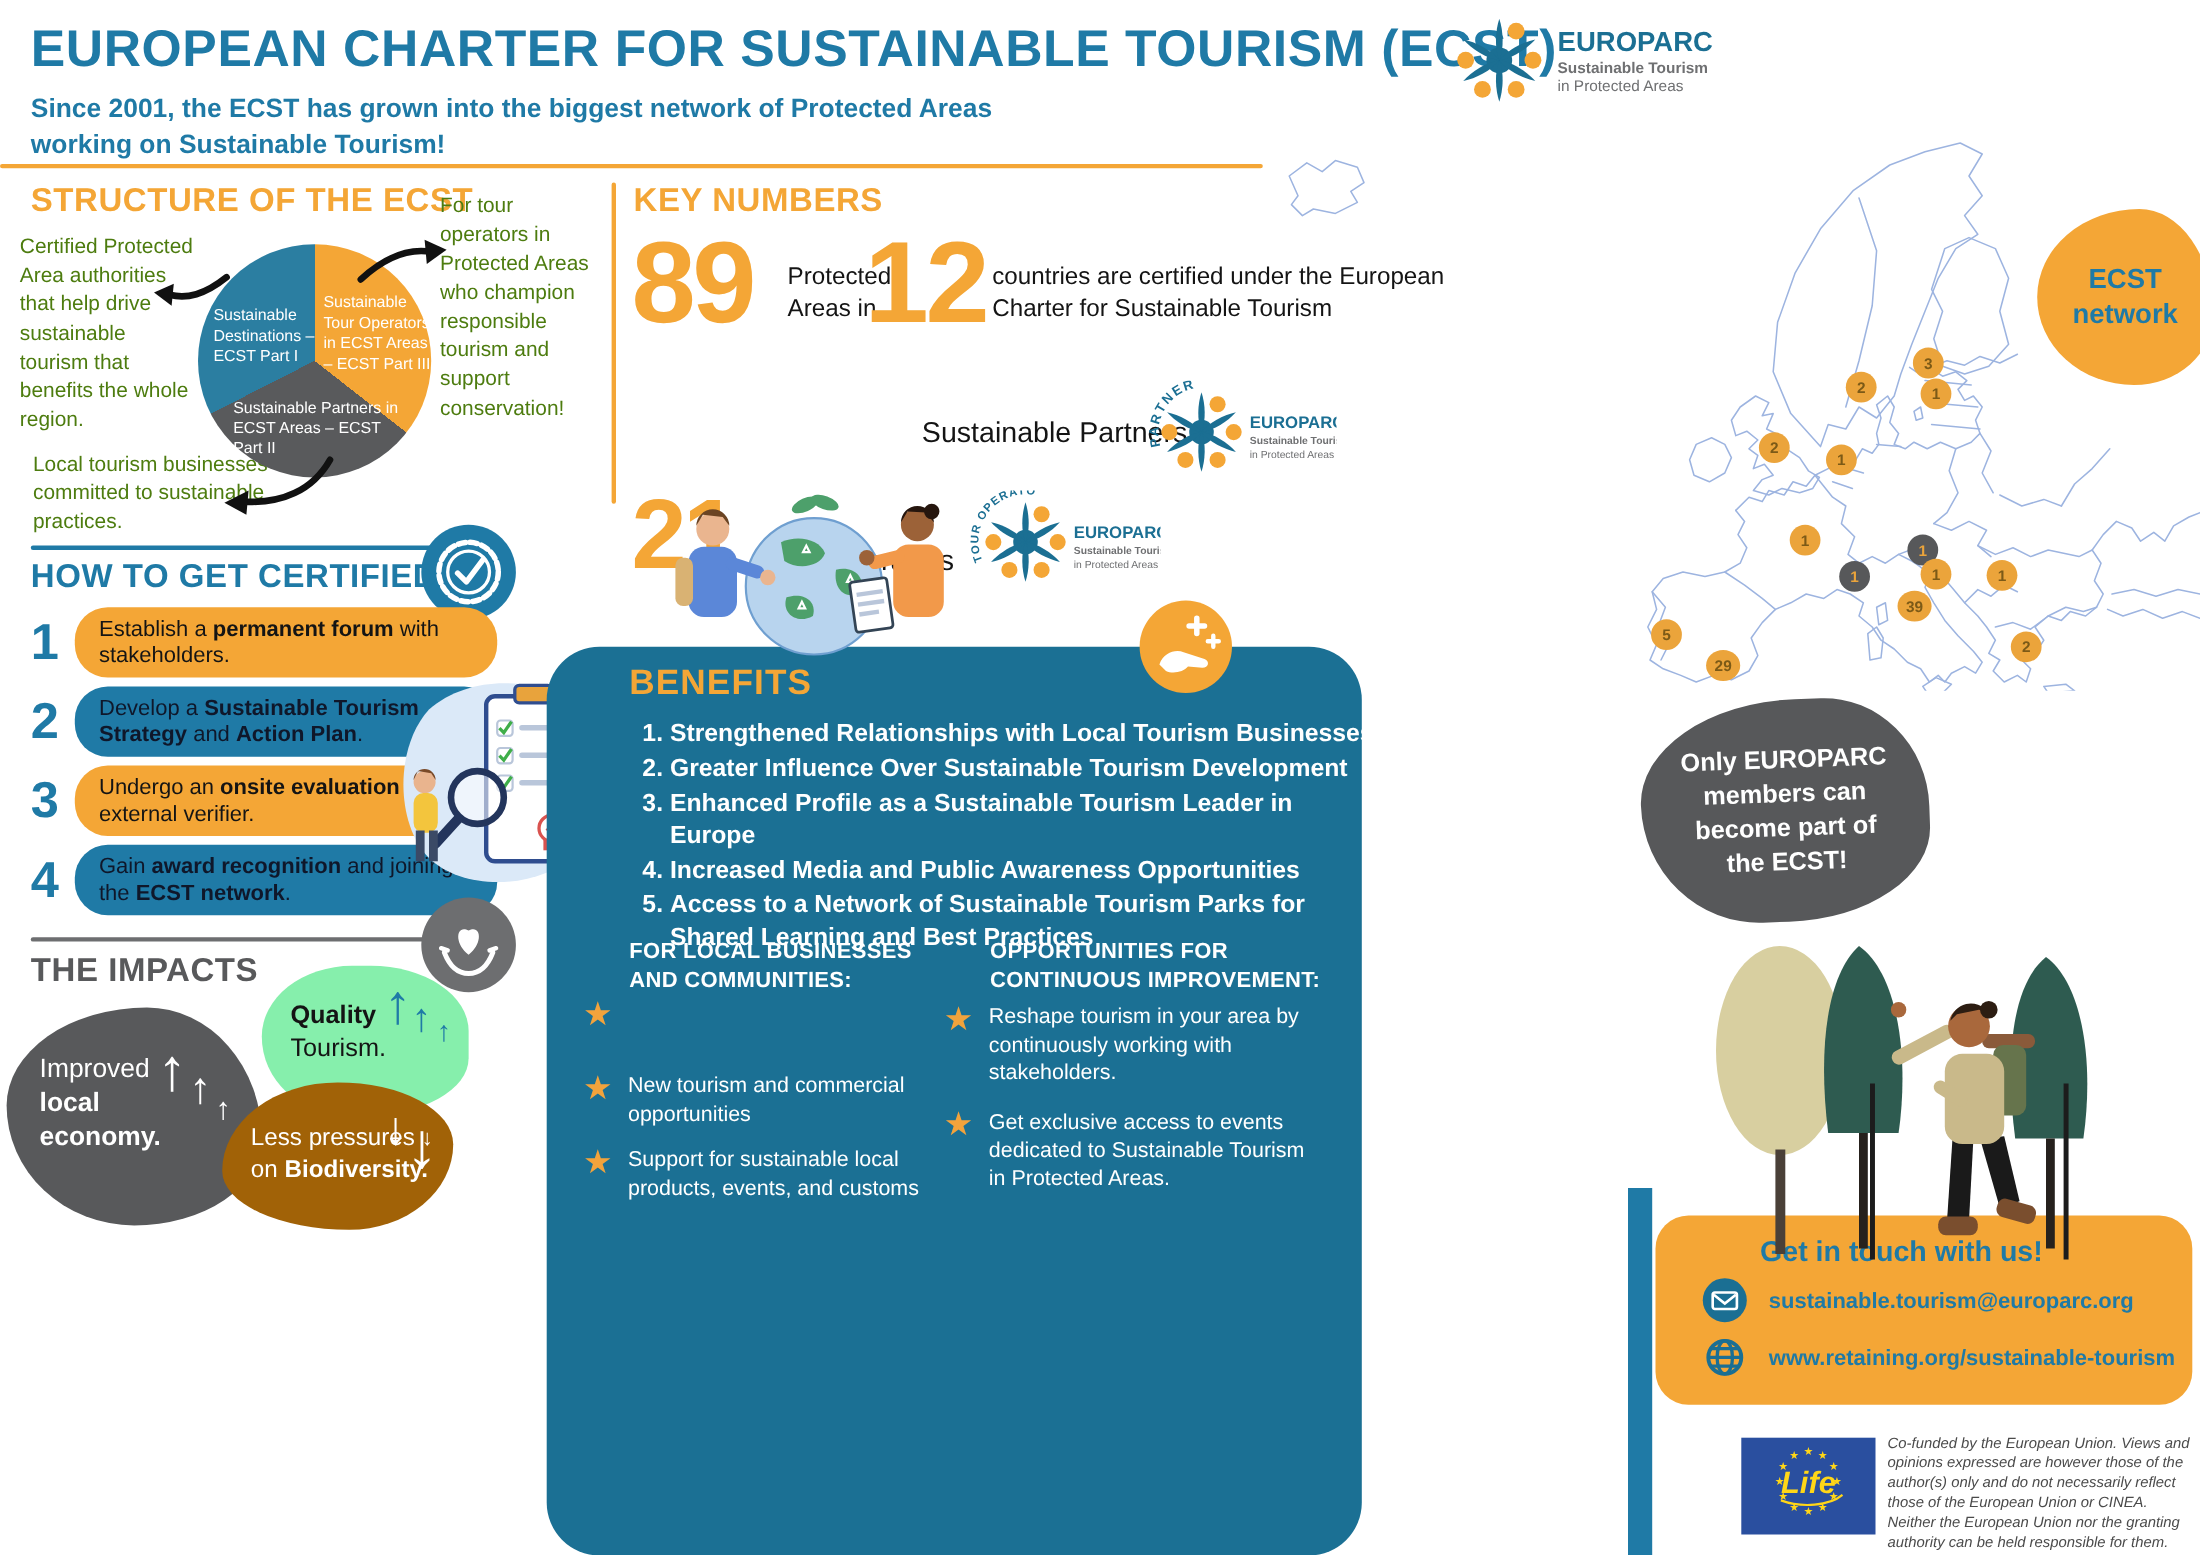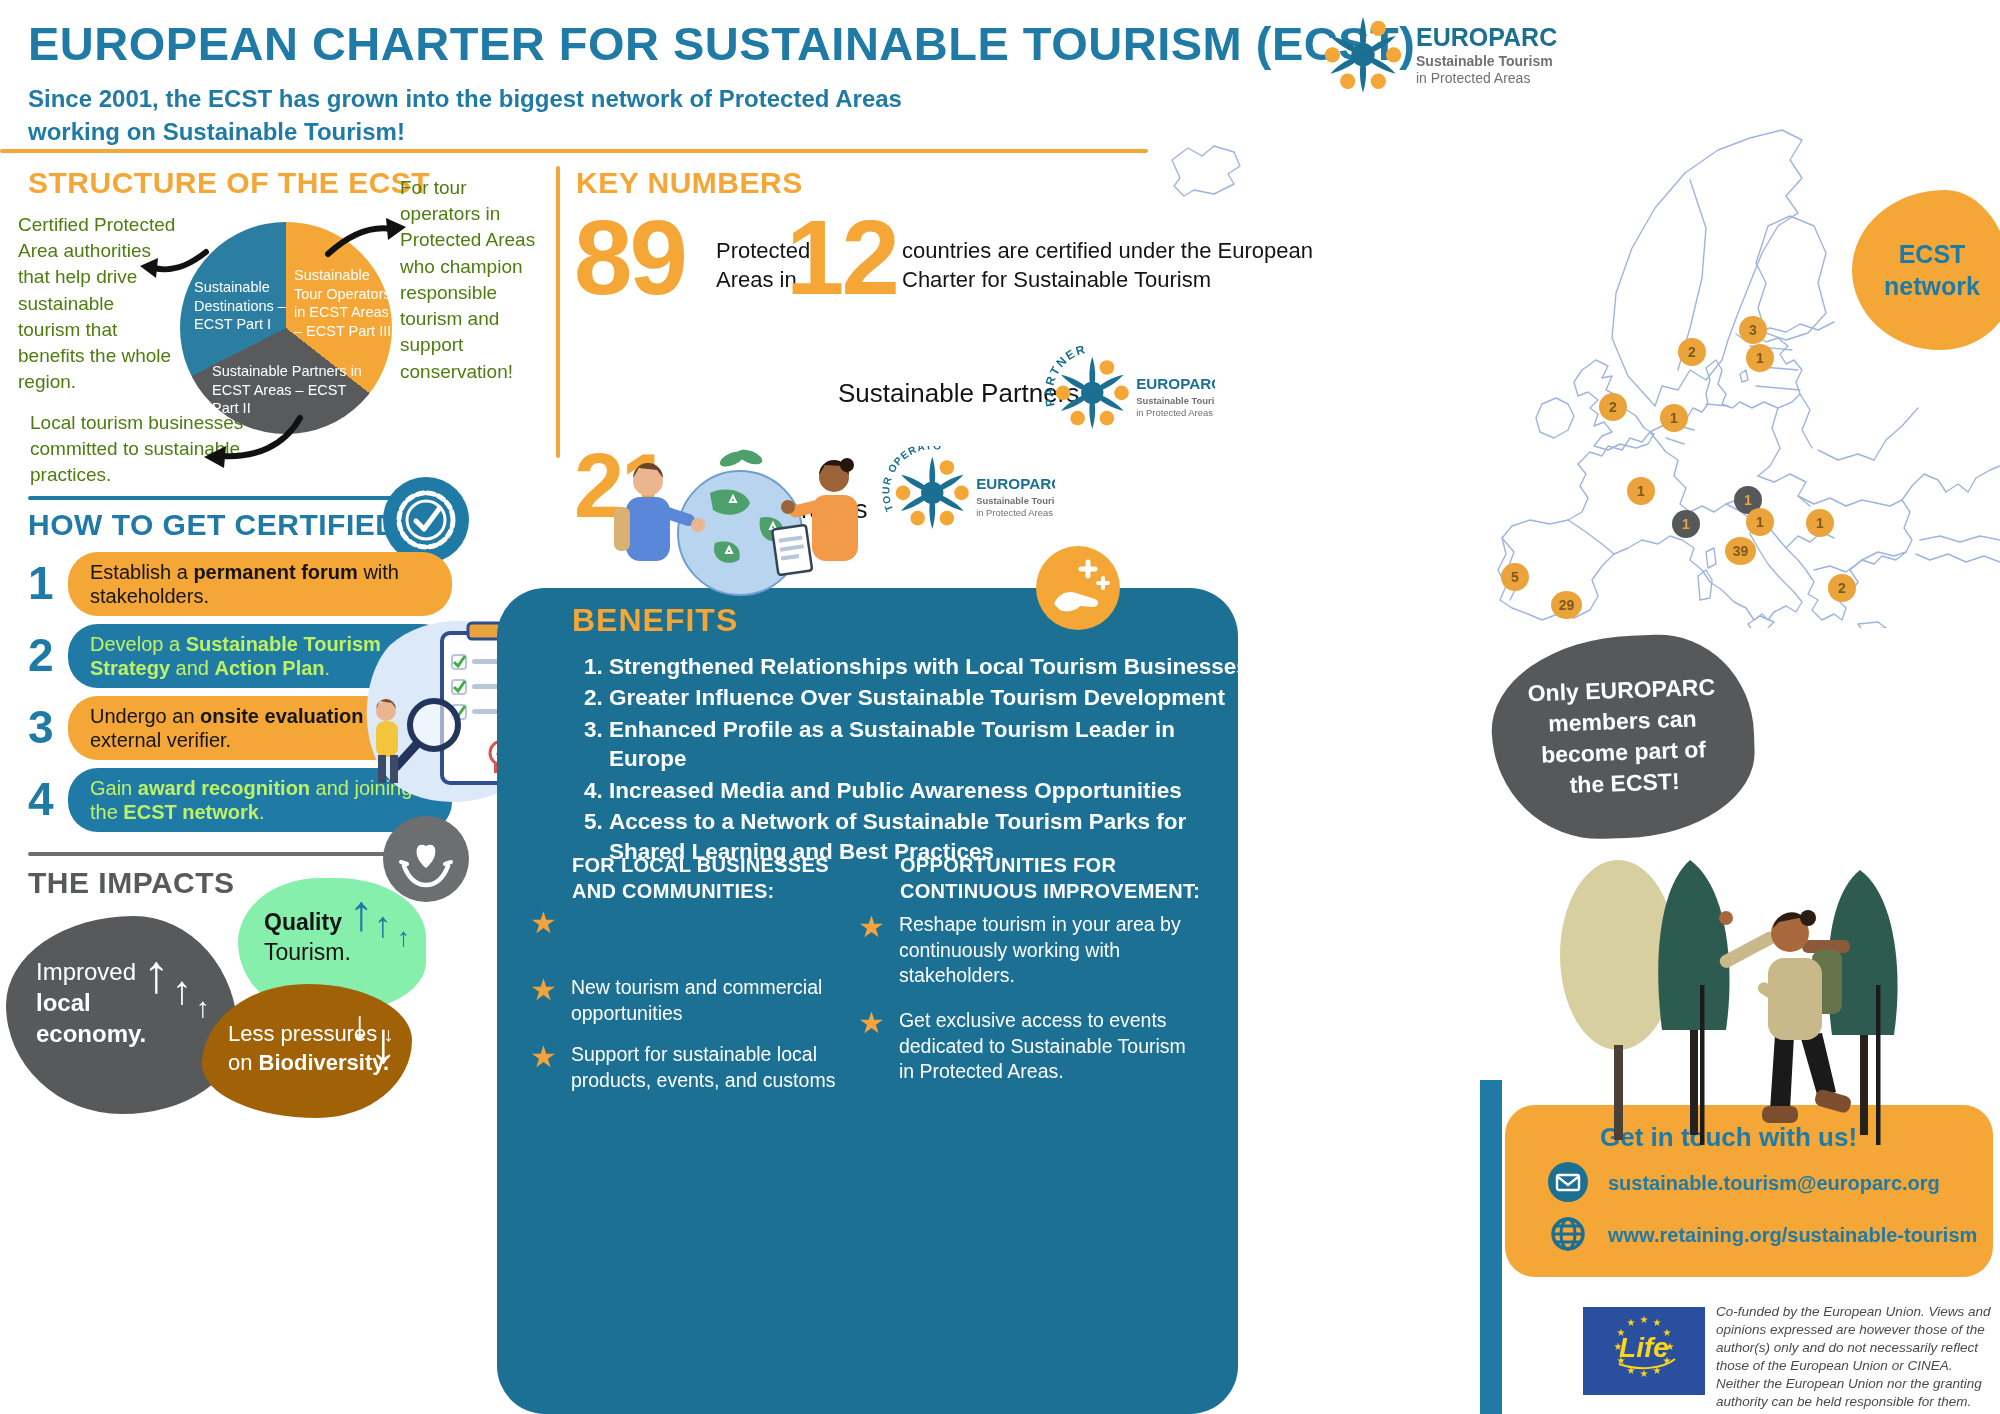--- a/index.html
+++ b/index.html
@@ -24,21 +24,21 @@
        background:conic-gradient(#f4a636 0 128deg,#595a5c 128deg 243deg,#2b7ea1 243deg 360deg);}
   .pie-label{color:#fff;font-size:14.5px;line-height:1.28;}
   
   .bignum{color:#f4a636;font-weight:800;line-height:.95;letter-spacing:-3px;}
   .stat-label{color:#141414;font-size:22px;line-height:1.32;}
   
   .step-num{font-size:46px;font-weight:800;color:#1f7aa6;}
   .pill{width:384px;height:64px;border-radius:30px;box-sizing:border-box;
         padding:9px 22px;font-size:20px;line-height:1.22;display:flex;align-items:center;}
   .pill-orange{background:#f4a636;color:#141414;}
-  .pill-teal{background:#1f7aa6;color:#bef264;}
+  .pill-teal{background:#1f7aa6;color:#0f172a;}
   .pill b{font-weight:800;}
   
   .blob{box-sizing:border-box;}
   .blob-text{line-height:1.3;}
   .up{font-weight:700;}
   
   .panel{left:497px;top:588px;width:741px;height:826px;background:#1b7094;border-radius:48px;}
   .benefits-ol{margin:0;padding-left:34px;color:#fff;font-size:22.5px;font-weight:700;line-height:1.31;}
   .benefits-ol li{margin:0 0 2px 0;}
   .col-h{color:#fff;font-size:20px;font-weight:800;line-height:1.32;letter-spacing:.3px;}

